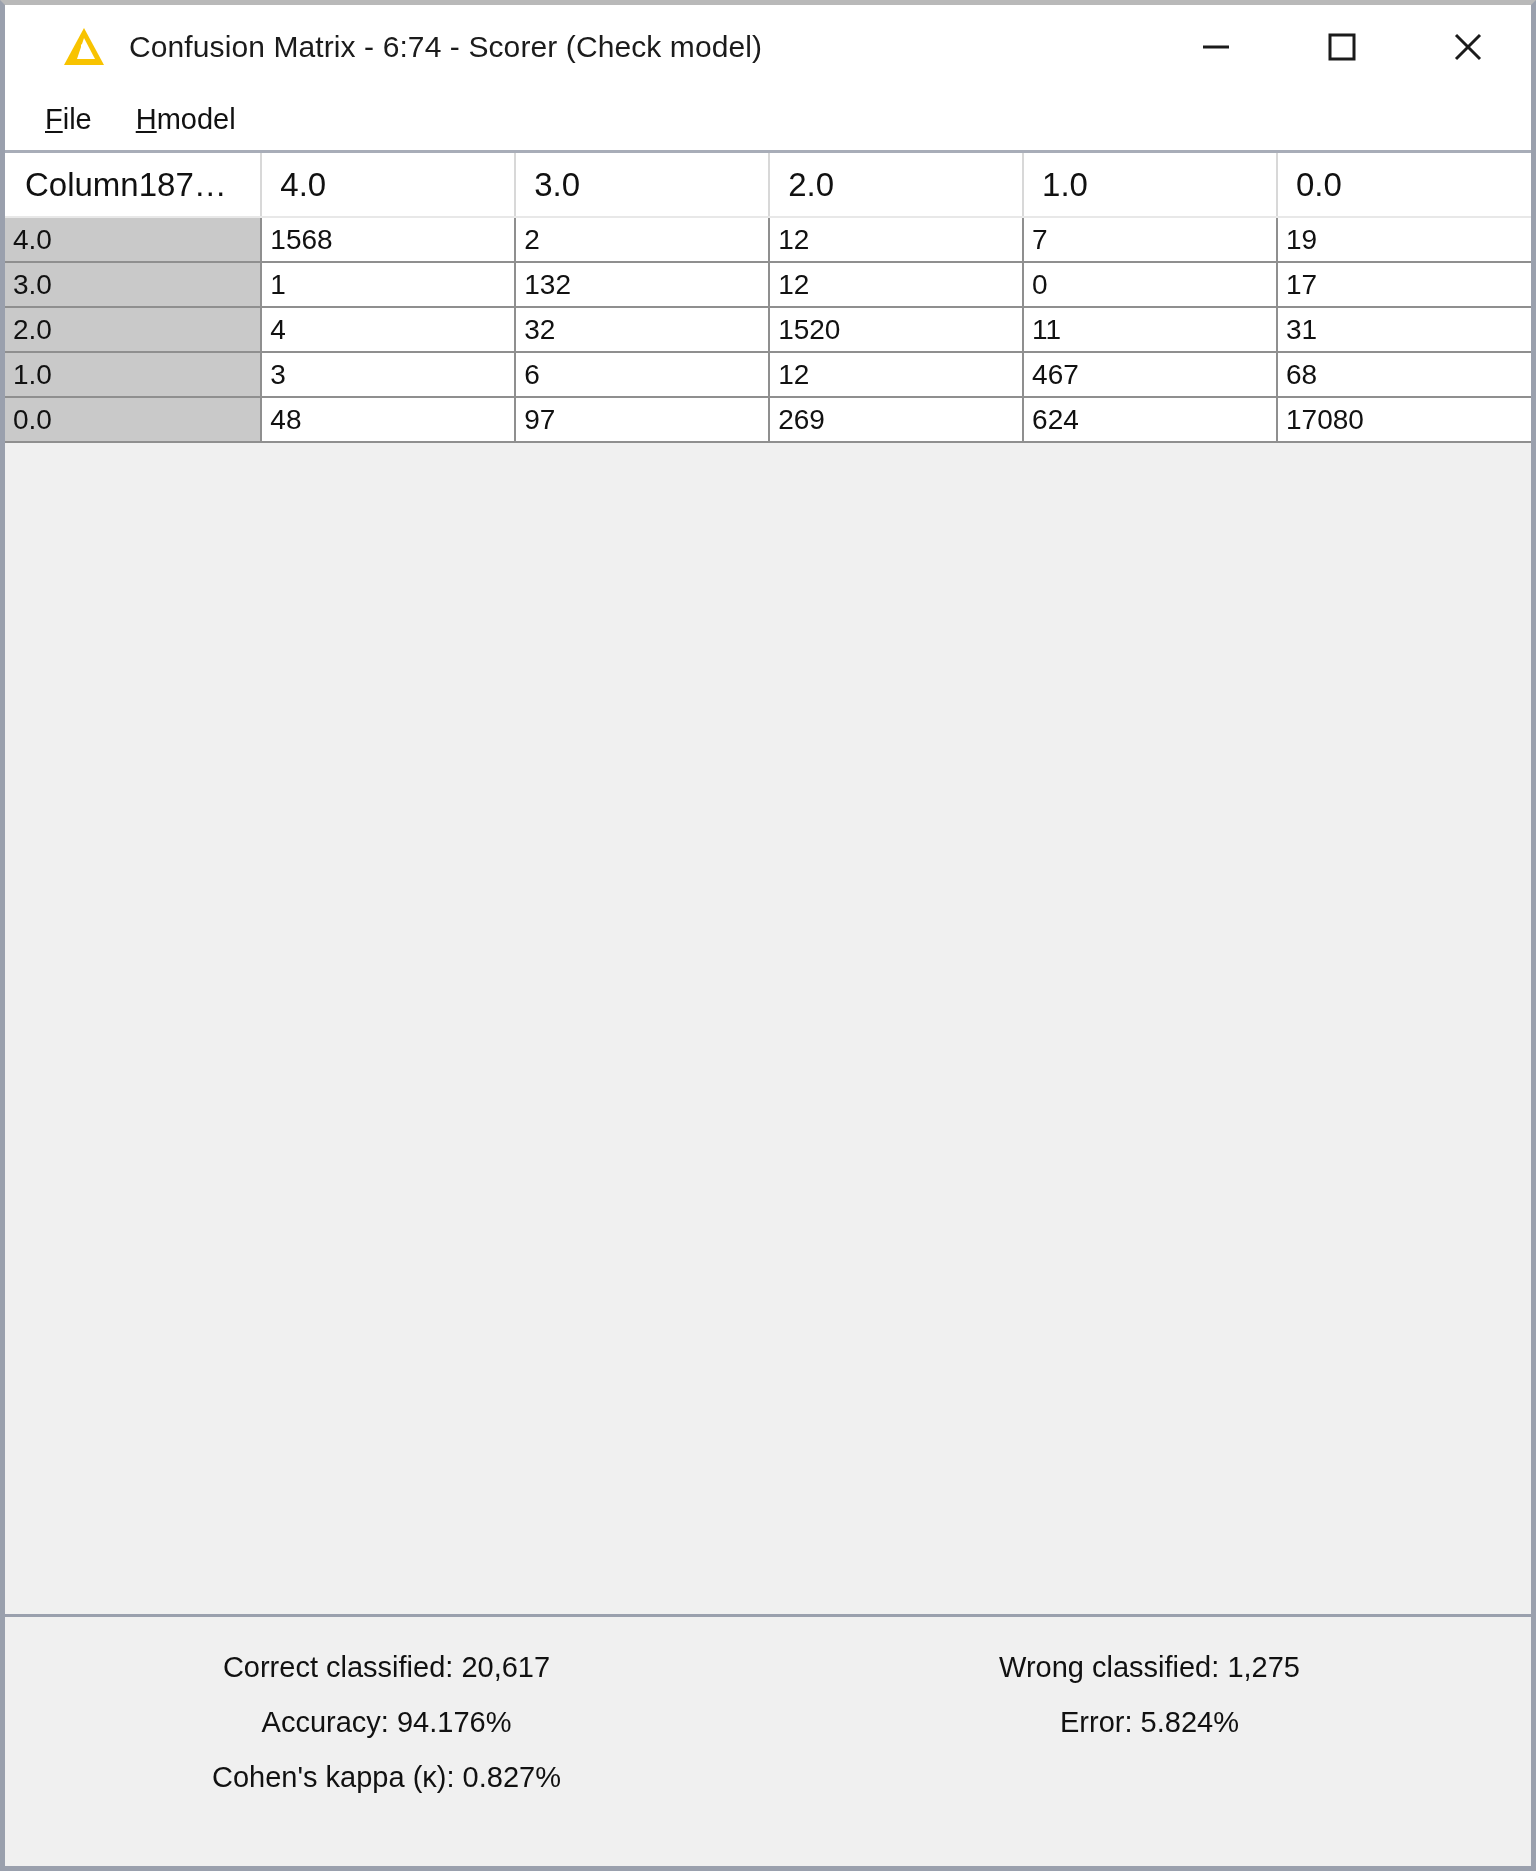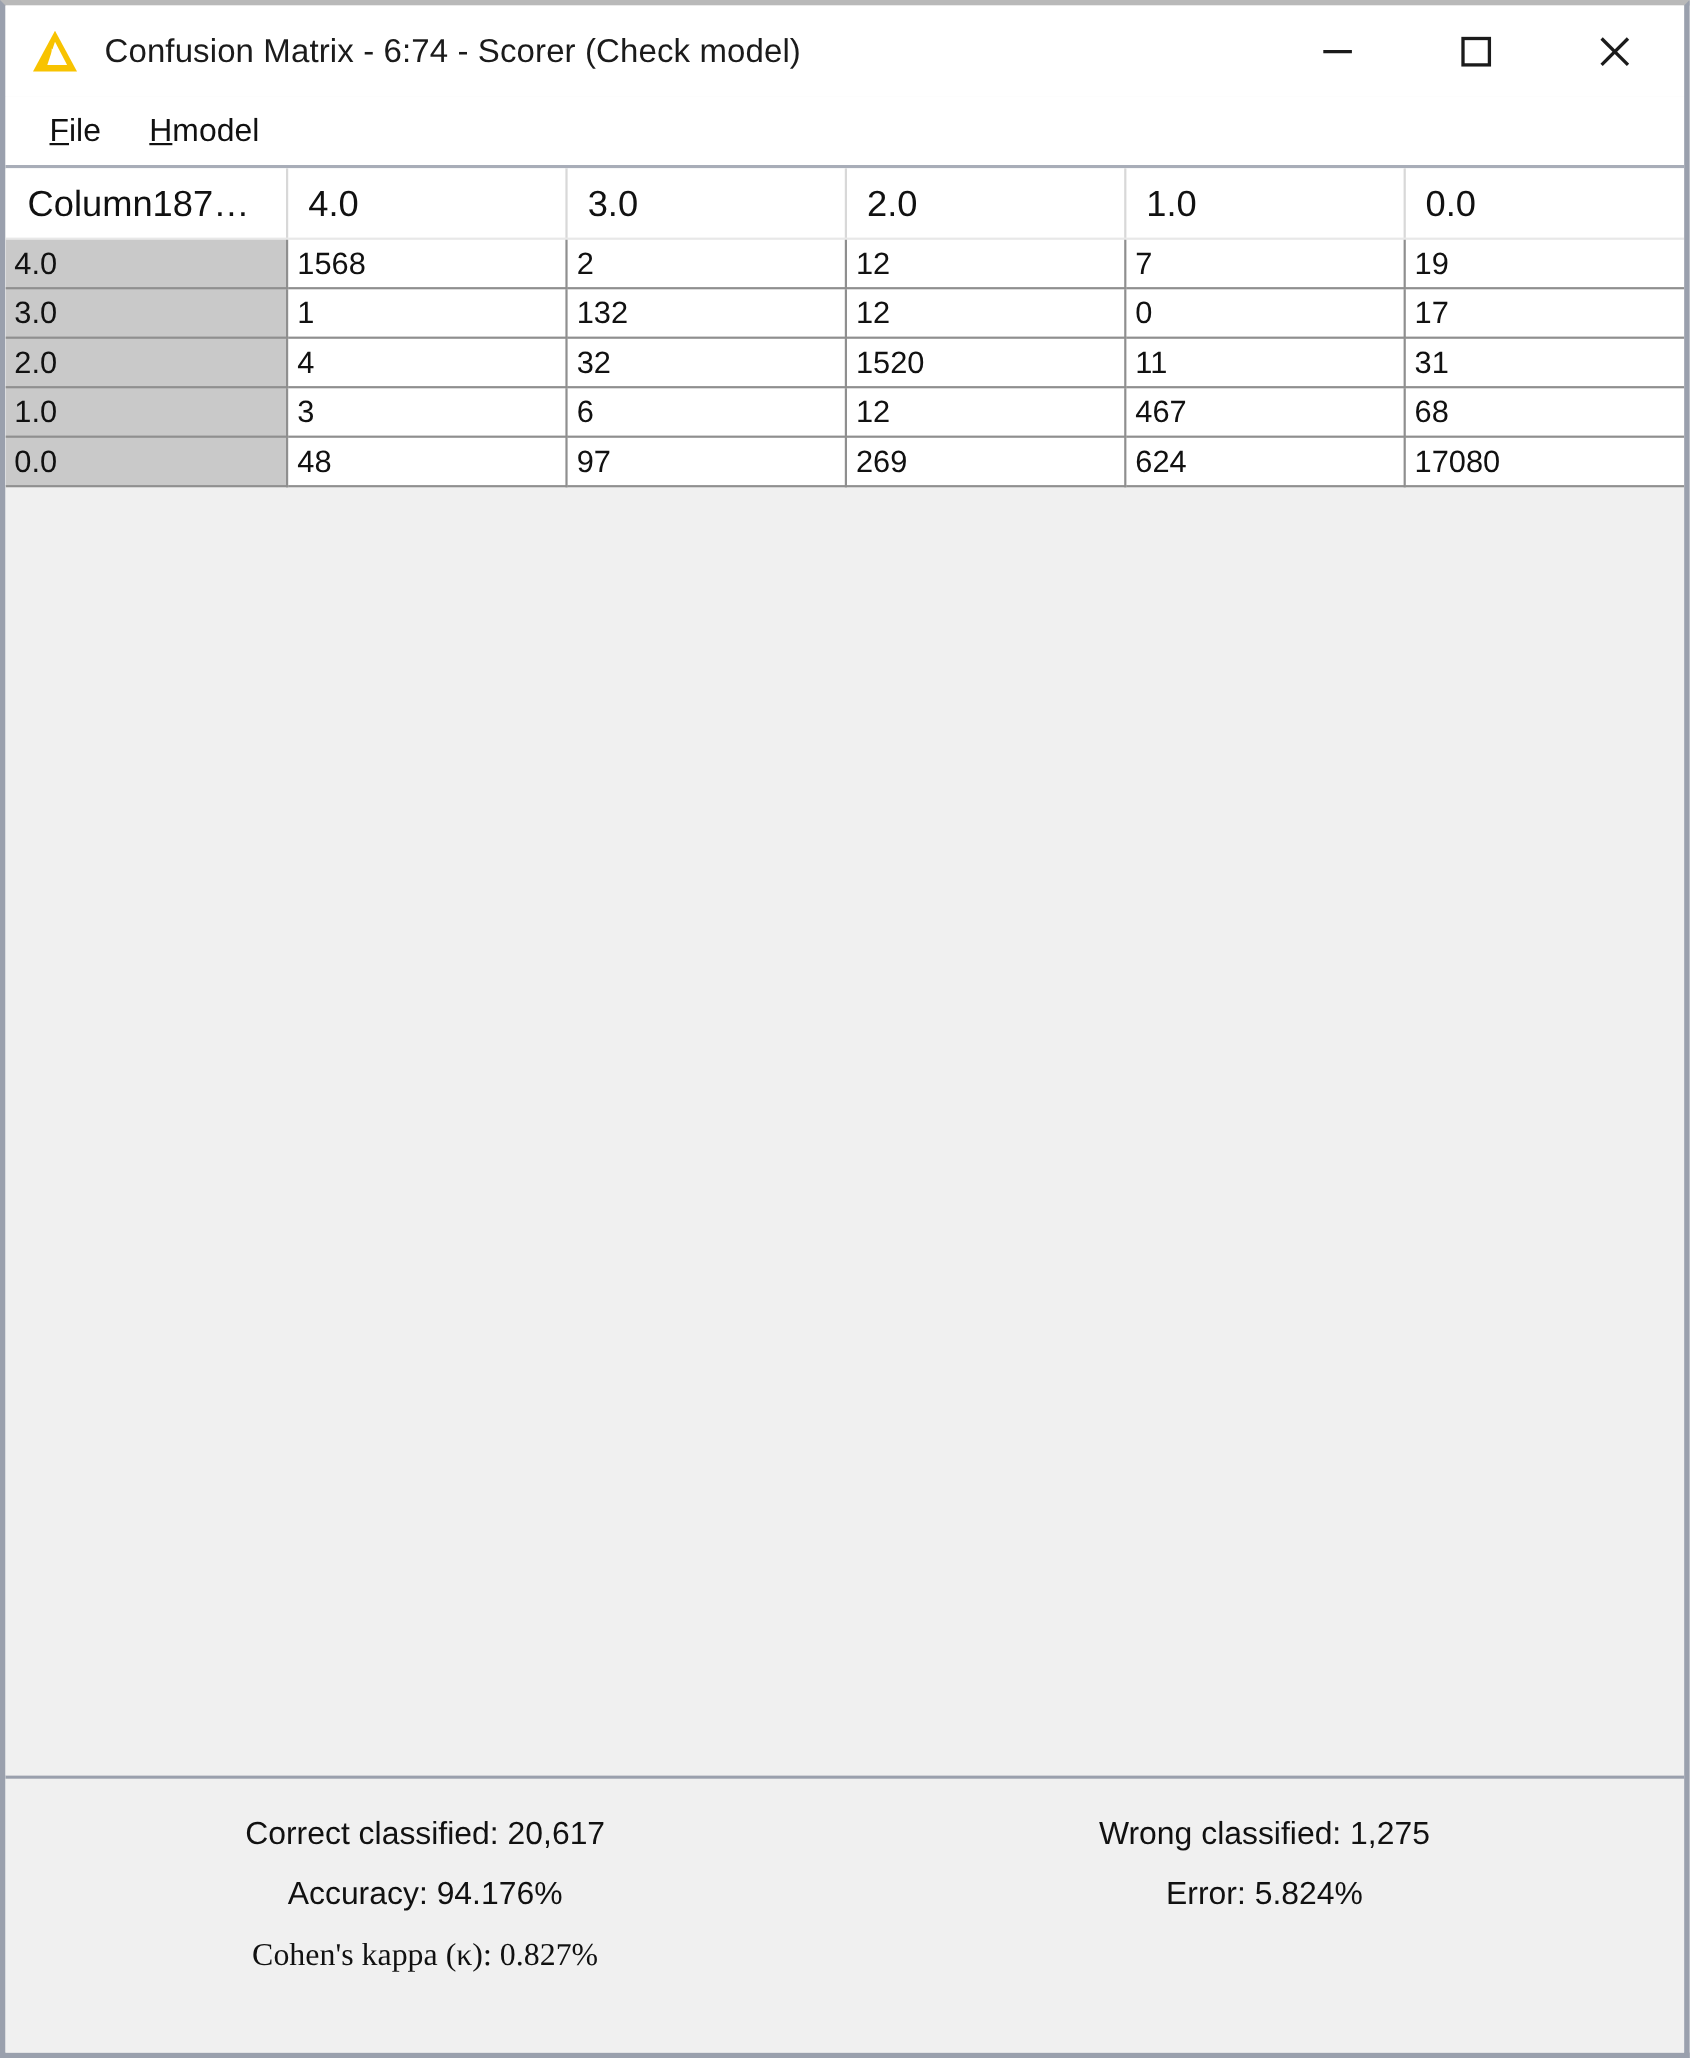--- a/index.html
+++ b/index.html
@@ -32,20 +32,21 @@
 
   
   #titlebar {
     position: relative;
     height: 83px;
     min-height: 83px;
     background: #ffffff;
     display: flex;
     align-items: center;
     flex: 0 0 auto;
+    padding-left: 34px;
   }
   #app-icon {
     margin-left: 22px;
     width: 46px;
     height: 46px;
     display: block;
     flex: 0 0 auto;
   }
   #title-text {
     margin-left: 22px;
@@ -177,21 +178,21 @@
   }
   .stat-cell {
     flex: 0 0 50%;
     text-align: center;
     font-size: 29px;
     color: #111111;
     white-space: nowrap;
   }
   .stat-cell .lbl { }
   .stat-cell .val { }
-  .stat-row.kappa .stat-cell:first-child { text-align: center; font-family: Liberation Serif, serif; }
+  .stat-row.kappa .stat-cell:first-child { text-align: center; }
 </style>
 </head>
 <body>
 
 <div id="window">
 
   <div id="titlebar">
     <svg id="app-icon" viewBox="0 0 46 46">
       <polygon points="23,4 43,41 3,41" fill="#f8c300"></polygon>
       <polygon points="23,14 34,35 16,35" fill="#ffffff"></polygon>

